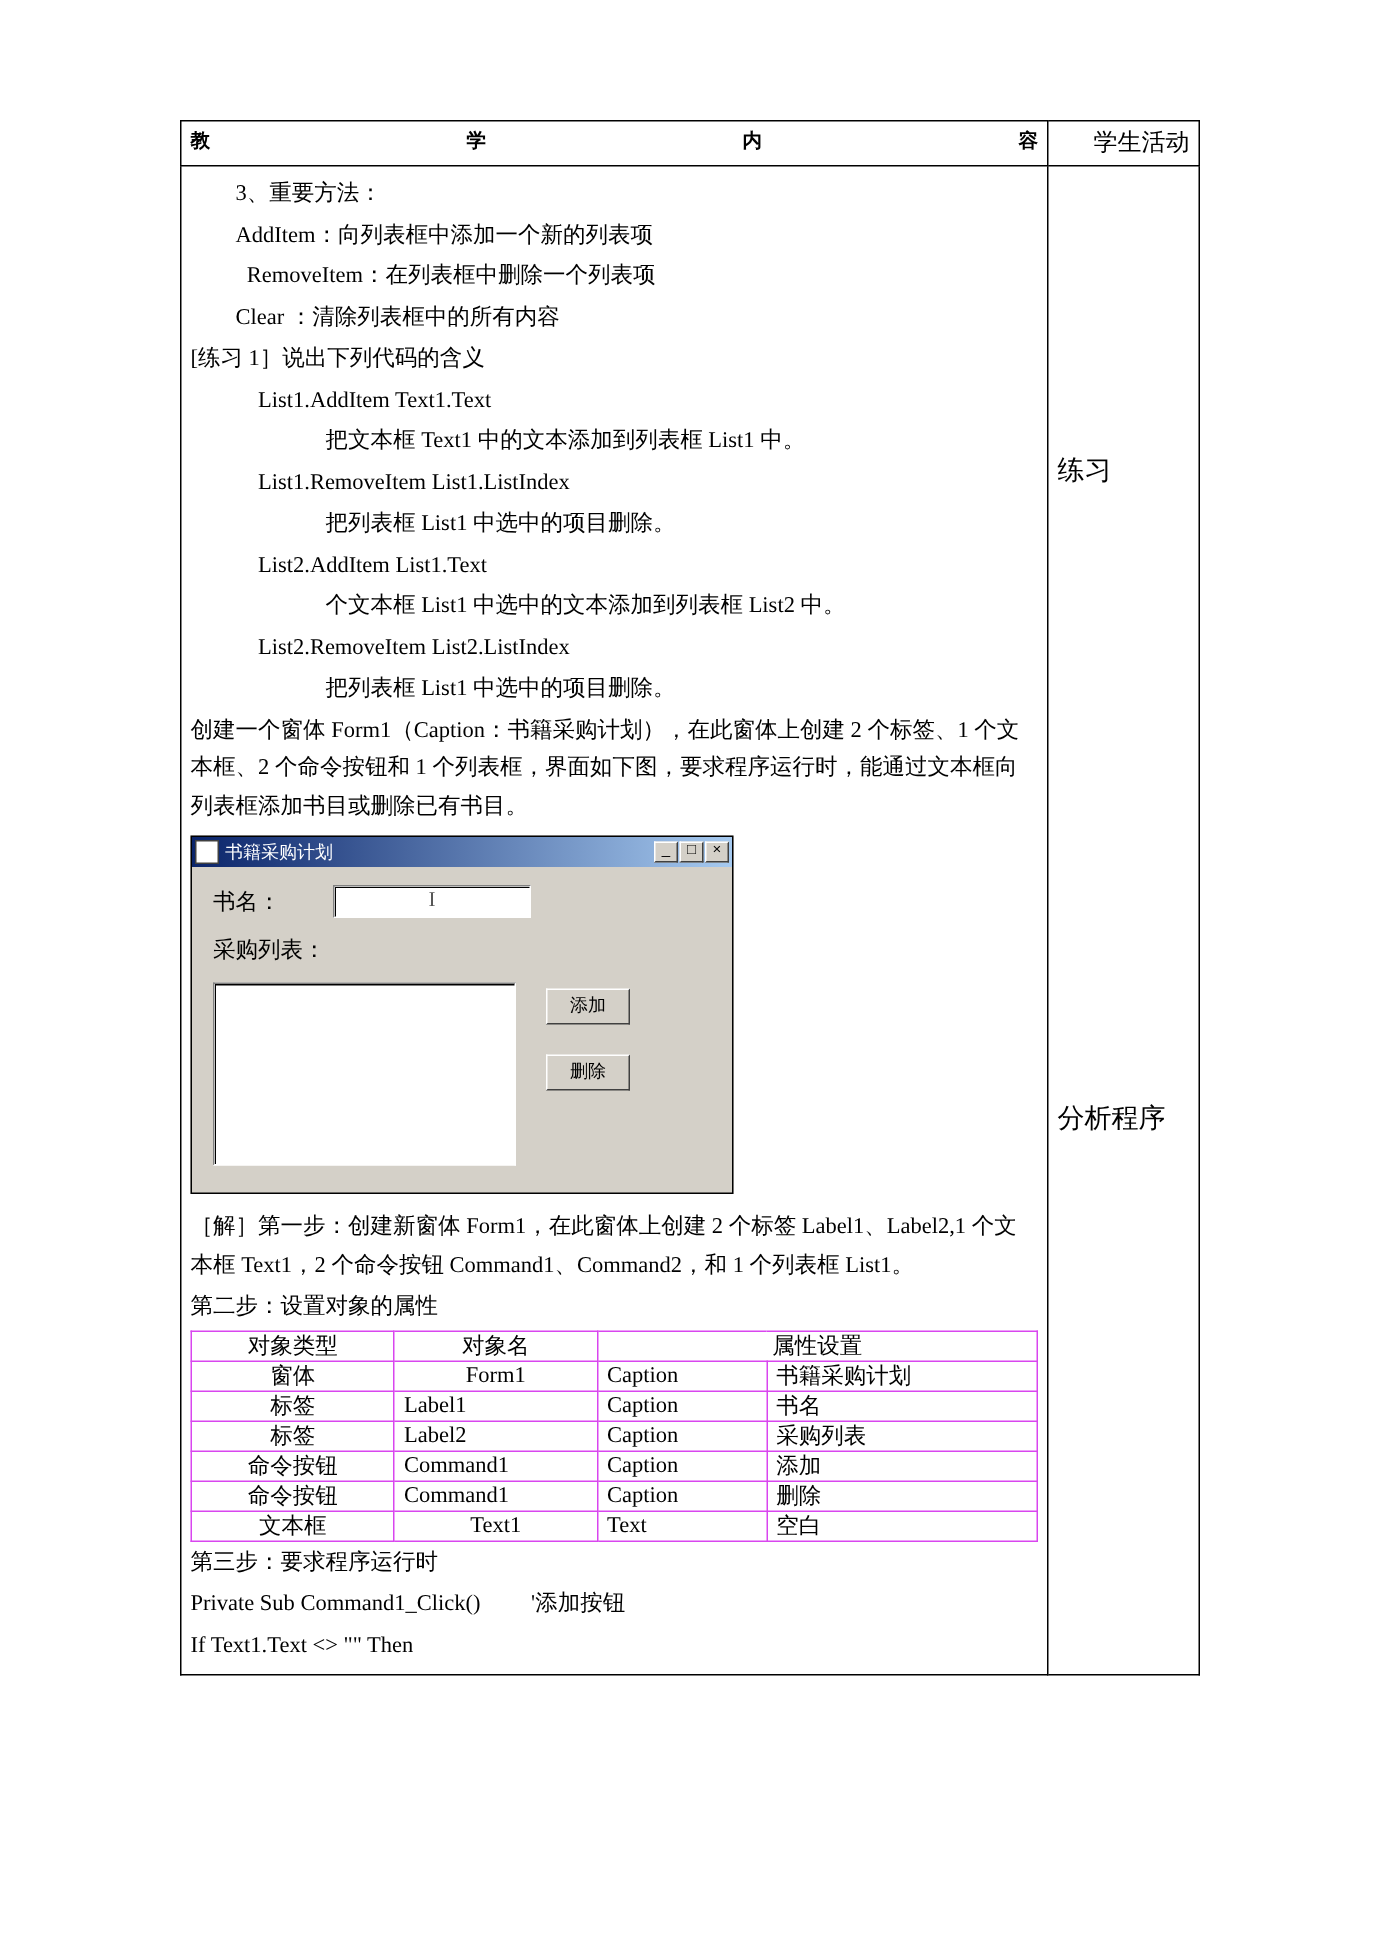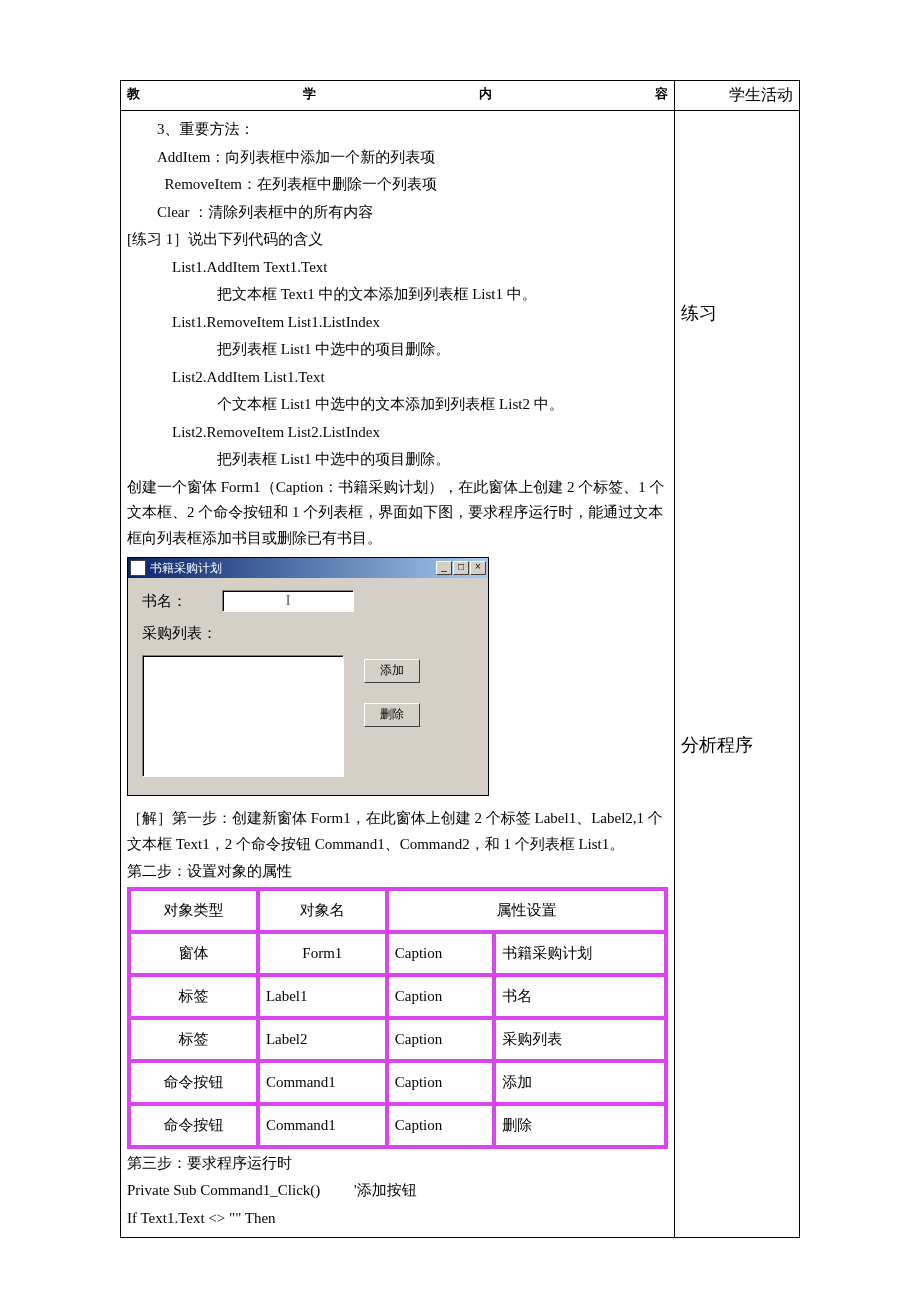--- a/index.html
+++ b/index.html
@@ -122,30 +122,30 @@
     font-size: 12px;
   }
 
   table.props {
     border-collapse: collapse;
     width: 100%;
     margin-top: 2px;
     font-size: 15px;
   }
   table.props td, table.props th {
-    border: 4px solid #d946ef;
-    padding: 10px 6px;
+    border: 1px solid #d946ef;
+    padding: 0 6px;
     text-align: left;
   }
   table.props th { font-weight: normal; text-align: center; }
   table.props td.c { text-align: center; }
 
   .side-cell {
     width: 100px;
-    padding: 12px !important;
+    padding: 0 !important;
     vertical-align: top;
     position: relative;
   }
   .side-note {
     font-size: 18px;
     padding-left: 6px;
   }
   .side-top { position: absolute; top: 190px; left: 0; width: 100%; }
   .side-bot { position: absolute; top: 622px; left: 0; width: 100%; }
 
@@ -241,20 +241,26 @@
             <td>Command1</td>
             <td>Caption</td>
             <td>添加</td>
           </tr>
           <tr>
             <td class="c">命令按钮</td>
             <td>Command1</td>
             <td>Caption</td>
             <td>删除</td>
           </tr>
+          <tr>
+            <td class="c">文本框</td>
+            <td class="c">Text1</td>
+            <td>Text</td>
+            <td>空白</td>
+          </tr>
         </tbody>
             </table>
 
         <p class="indent0">第三步：要求程序运行时</p>
         <p class="indent0" style="white-space:pre">Private Sub Command1_Click()         '添加按钮</p>
         <p class="indent0">If Text1.Text &lt;&gt; "" Then</p>
 
       </td>
       <td class="side-cell">
         <div class="side-note side-top">练习</div>

